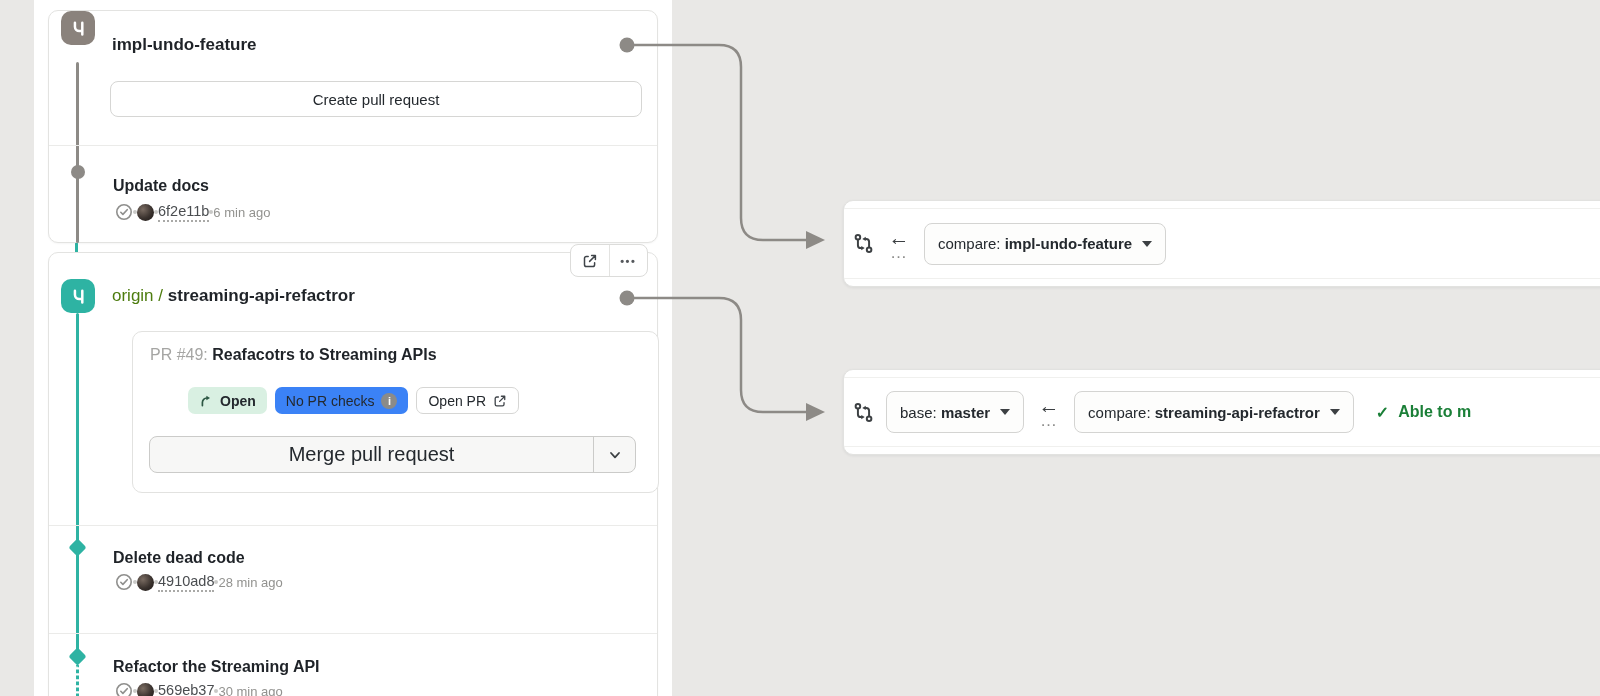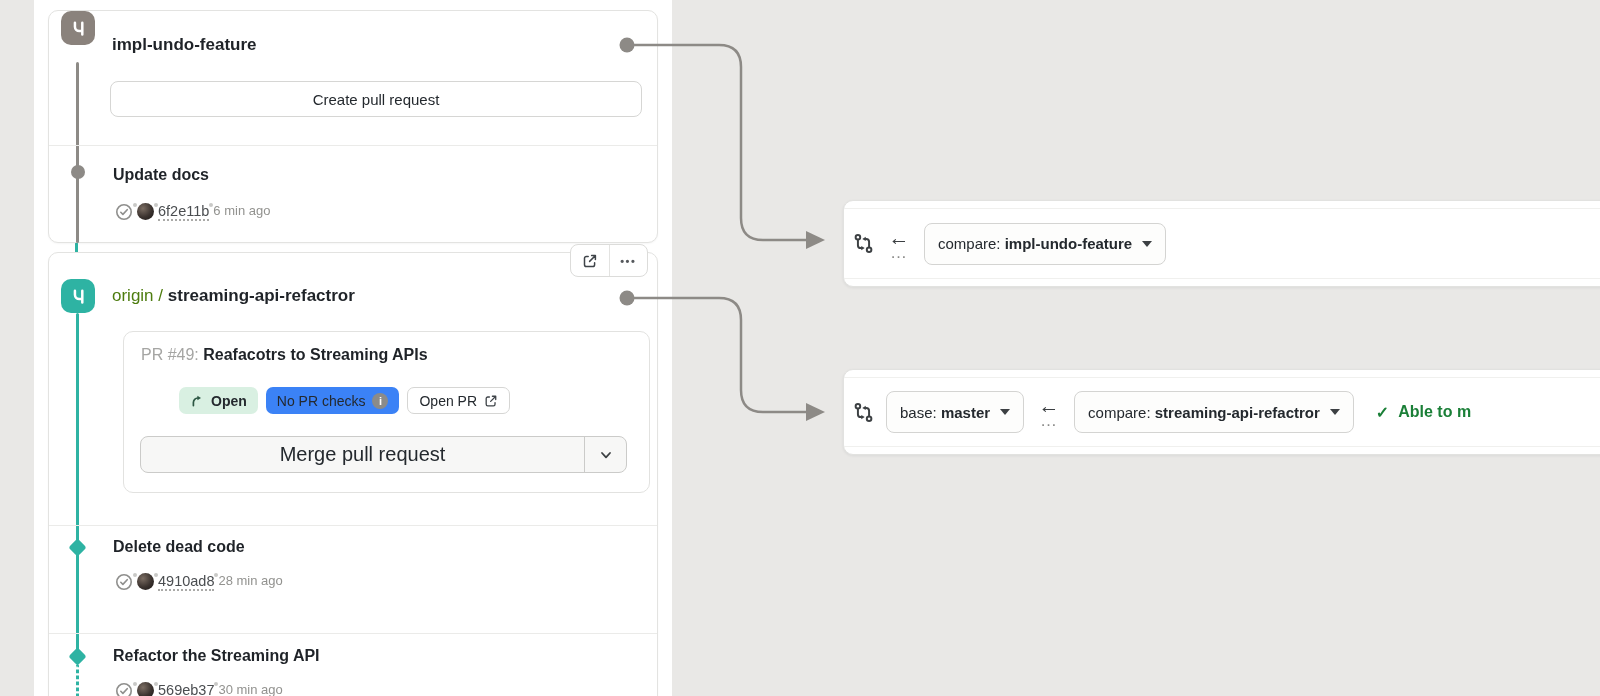--- a/index.html
+++ b/index.html
@@ -27,29 +27,29 @@
   .branch-title-row .remote { color: #4d7c0f; font-weight: 400; }
   .branch-title-row .bname { font-weight: 700; }
 
   .cpr-btn { position: absolute; left: 61px; top: 70px; width: 532px; height: 36px; background: #fff; border: 1.5px solid #d6d6d4; border-radius: 8px; font-family: inherit; font-size: 15px; font-weight: 500; color: #24292e; cursor: pointer; }
 
   .hdivider { position: absolute; left: 0; right: 0; height: 1px; background: #ebebe9; }
 
   .commit-dot { position: absolute; width: 14px; height: 14px; border-radius: 50%; background: #8d8a86; }
   .commit-diamond { position: absolute; width: 13px; height: 13px; background: #2eb3a3; border-radius: 3px; transform: rotate(45deg); }
 
-  .commit-title { position: absolute; left: 64px; font-size: 16px; font-weight: 600; color: #1f2328; white-space: nowrap; }
-  .meta-row { position: absolute; left: 66px; height: 18px; display: flex; white-space: nowrap; }
+  .commit-title { position: absolute; left: 64px; font-size: 16px; font-weight: 600; color: #1f2328; white-space: nowrap; margin-top: 11px; }
+  .meta-row { position: absolute; left: 66px; height: 18px; display: flex; align-items: center; white-space: nowrap; }
   .sep-dot { width: 4px; height: 4px; border-radius: 50%; background: #c9c9c7; }
   .avatar { width: 17px; height: 17px; border-radius: 50%; background: radial-gradient(circle at 35% 32%, #7a6c62 0%, #3a322e 55%, #191514 100%); }
   .hash-link { font-size: 14.5px; font-weight: 500; color: #4a4d50; border-bottom: 2px dotted #a9a9a7; padding-bottom: 1px; cursor: pointer; }
   .meta-time { font-size: 13px; color: #92928f; }
 
   
-  .pr-card { position: absolute; left: 74px; top: 78px; width: 527px; height: 162px; border: 1.5px solid #e2e2e0; border-radius: 10px; background: #fff; }
+  .pr-card { position: absolute; left: 83px; top: 78px; width: 527px; height: 162px; border: 1.5px solid #e2e2e0; border-radius: 10px; background: #fff; }
   .pr-title-row { position: absolute; left: 17px; top: 14px; font-size: 16px; white-space: nowrap; }
   .pr-title-row .pr-num { color: #a5a5a3; font-weight: 400; }
   .pr-title-row .pr-name { color: #1f2328; font-weight: 700; }
   .badge-row { position: absolute; left: 17px; top: 55px; height: 27px; display: flex; gap: 8px; padding-left: 38px; }
   .badge { display: flex; align-items: center; gap: 7px; height: 27px; padding: 0 11px; border-radius: 7px; font-size: 14px; font-weight: 600; color: #24292e; }
   .badge.open { background: #d9f0e2; }
   .badge.checks { background: #3b82f6; font-weight: 500; }
   .badge.viewpr { background: #fff; border: 1.5px solid #d6d6d4; font-weight: 500; cursor: pointer; }
   .info-circle { width: 16px; height: 16px; border-radius: 50%; background: #8b8b89; color: #fff; font-size: 11px; font-weight: 700; display: flex; align-items: center; justify-content: center; font-style: normal; }
 

